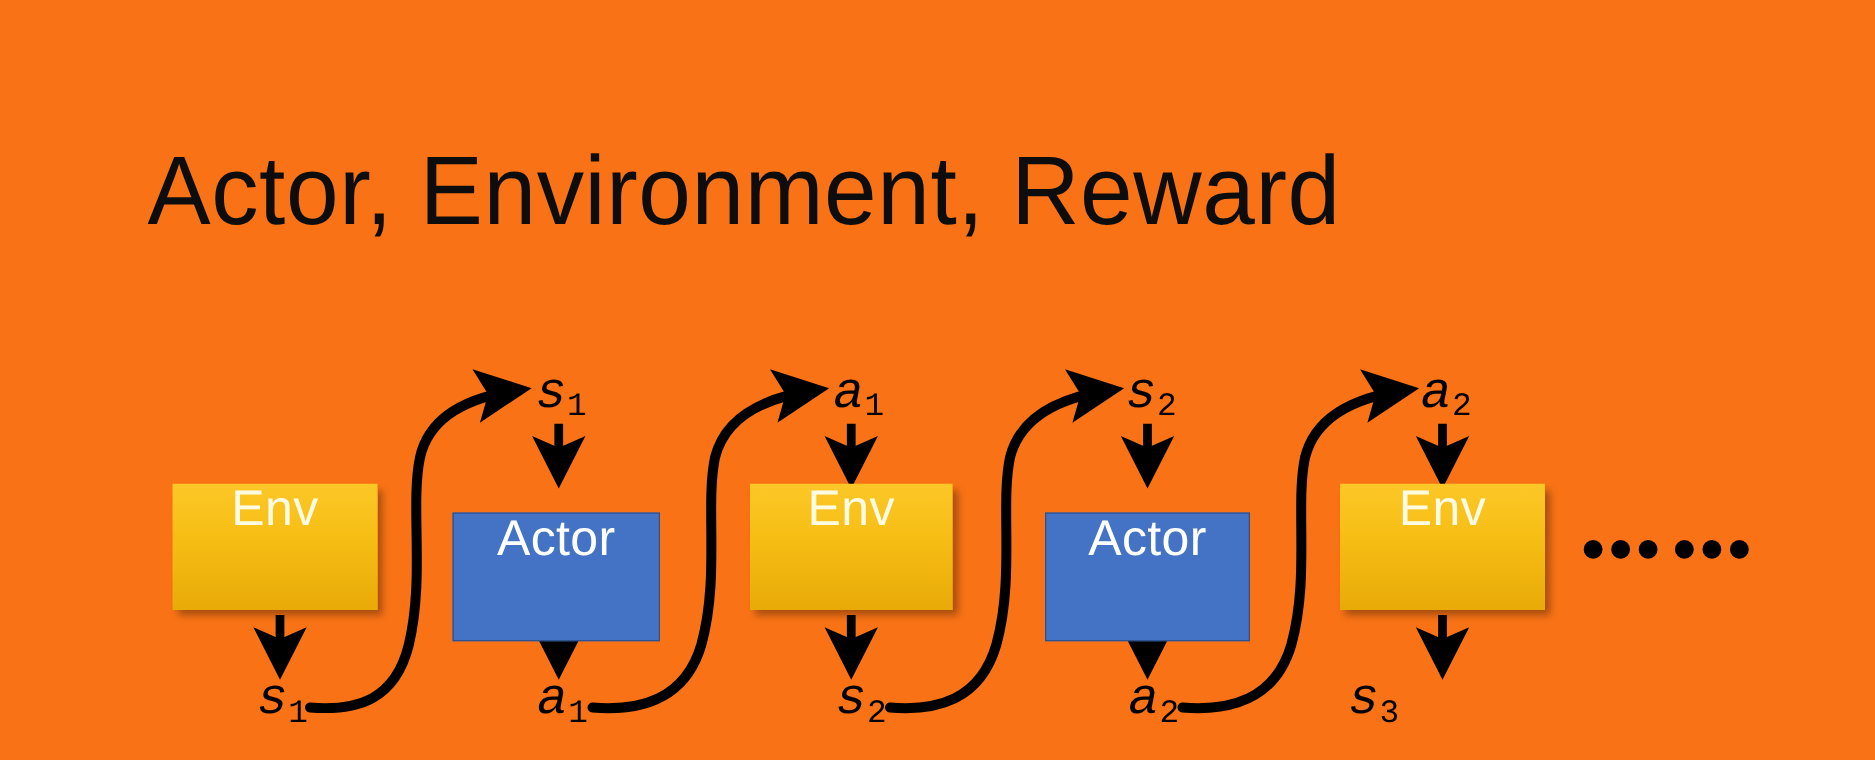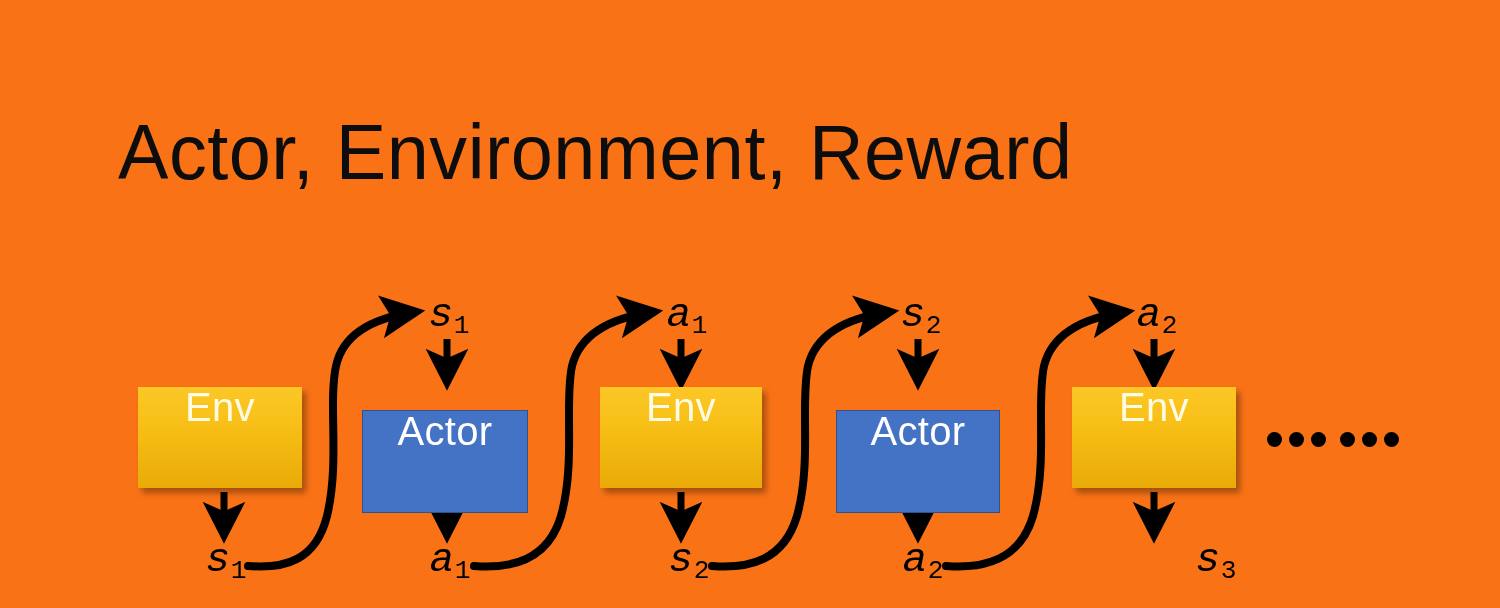--- a/index.html
+++ b/index.html
@@ -192,21 +192,21 @@
     </div>
     <div class="mathlabel" style="left:450px; top:562px;">
       <span>a</span><sub>1</sub>
     </div>
     <div class="mathlabel" style="left:689px; top:562px;">
       <span>s</span><sub>2</sub>
     </div>
     <div class="mathlabel" style="left:923px; top:562px;">
       <span>a</span><sub>2</sub>
     </div>
-    <div class="mathlabel" style="left:1216px; top:562px;">
+    <div class="mathlabel" style="left:1099px; top:562px;">
       <span>s</span><sub>3</sub>
     </div>
 
     <div id="ellipsis" style="left:1267px; top:432px;">
       <span class="dot"></span>
       <span class="dot"></span>
       <span class="dot"></span>
       <span class="dot gap"></span>
       <span class="dot"></span>
       <span class="dot"></span>

